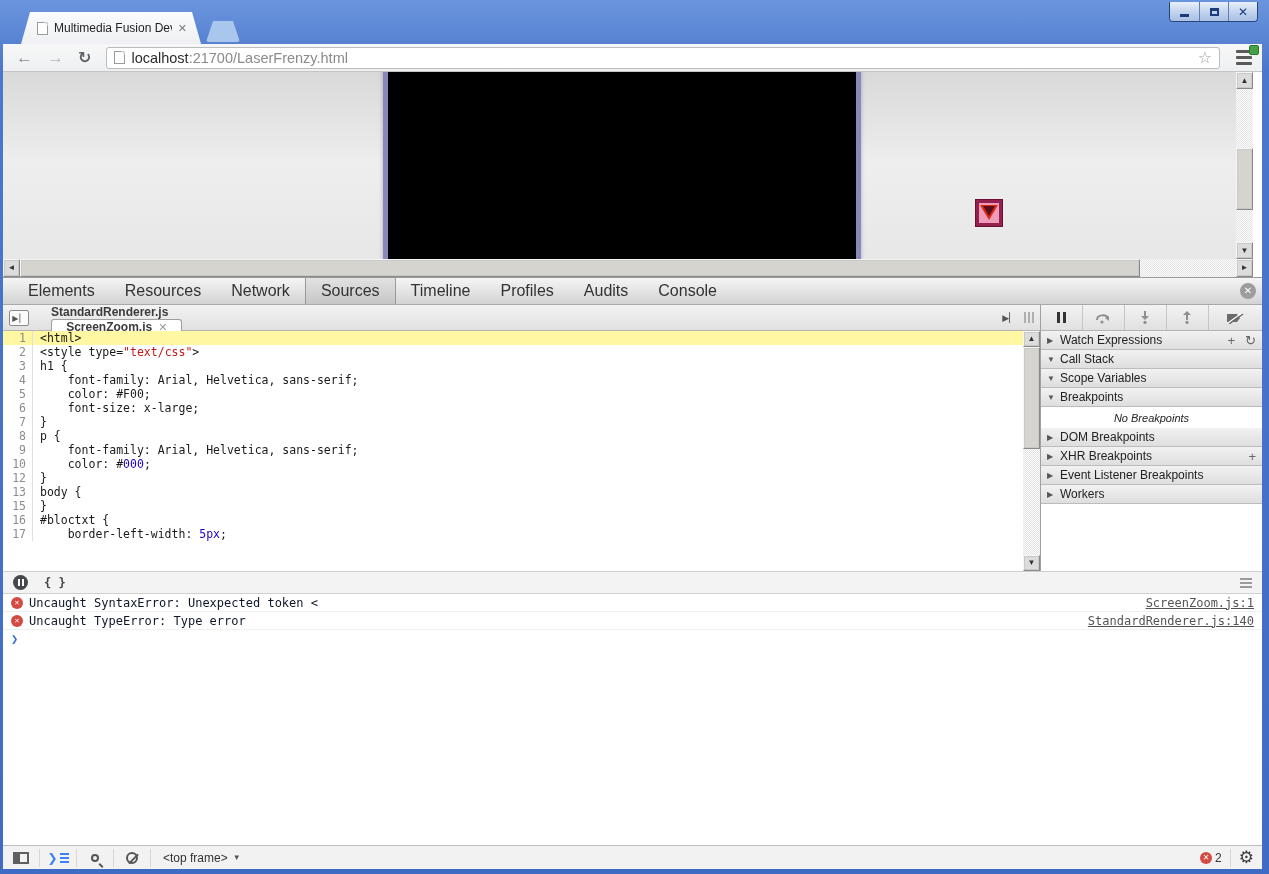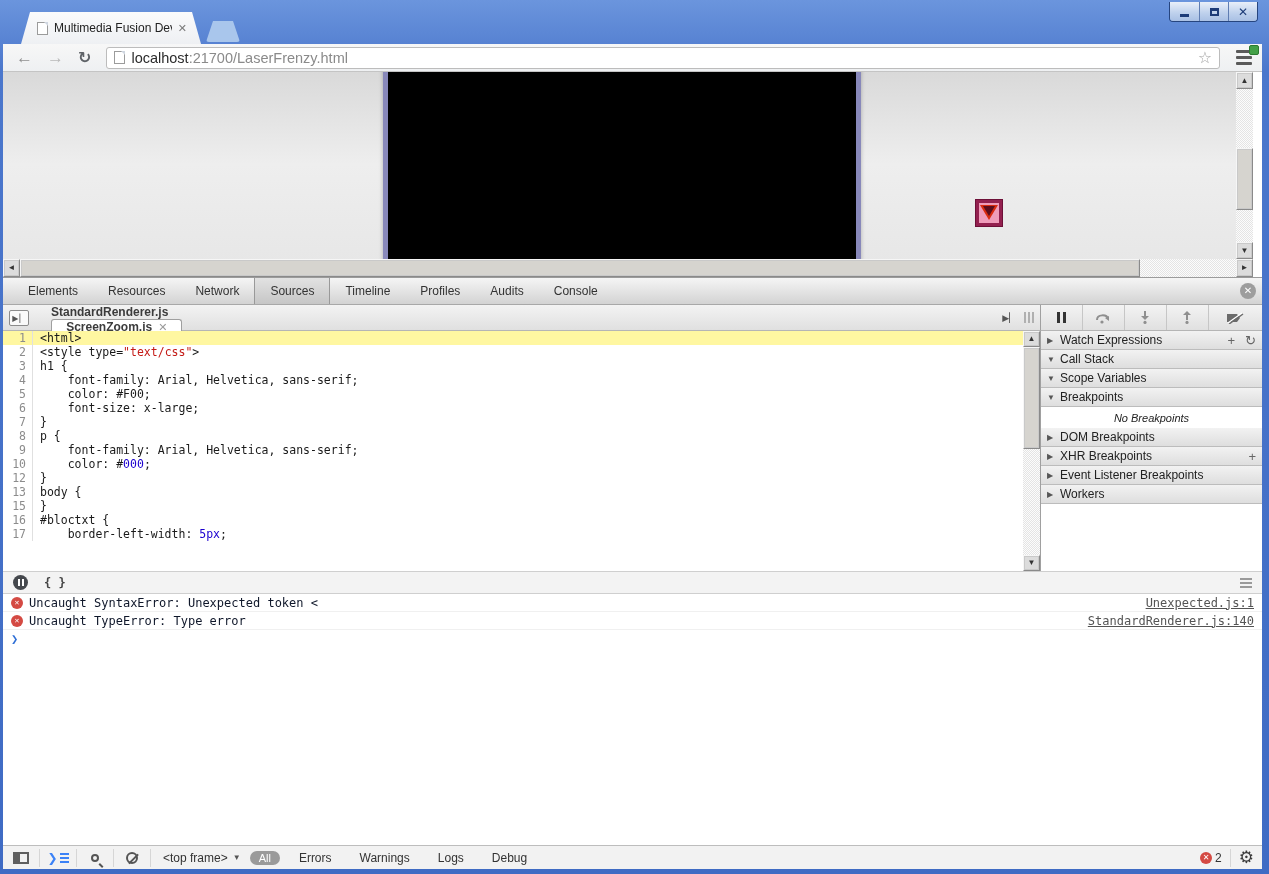--- a/index.html
+++ b/index.html
@@ -62,21 +62,21 @@
   .vscroll .thumb{position:absolute;top:76px;height:62px;left:0;right:0;}
   .hscroll{position:absolute;bottom:0;left:0;right:9px;height:18px;}
   .hscroll .left{position:absolute;left:0;top:0;bottom:0;width:17px;}
   .hscroll .right{position:absolute;right:0;top:0;bottom:0;width:17px;}
   .hscroll .track{position:absolute;left:17px;right:17px;top:0;bottom:0;}
   .hscroll .thumb{position:absolute;left:17px;width:1120px;top:0;bottom:0;}
   
   .devtools{position:absolute;top:277px;left:3px;right:7px;bottom:5px;background:#fff;border-top:1px solid #9b9b9b;}
   .dt-tabbar{position:absolute;top:0;left:0;right:0;height:27px;background:linear-gradient(#f5f5f5,#d3d3d3);
         border-bottom:1px solid #a8a8a8;display:flex;align-items:stretch;padding-left:10px;}
-  .dt-tab{font-size:12px;color:#333;display:flex;align-items:center;padding:0 15px;}
+  .dt-tab{font-size:16px;color:#333;display:flex;align-items:center;padding:0 15px;}
   .dt-tab.active{background:linear-gradient(#e2e2e2,#c6c6c6);border-left:1px solid #999;border-right:1px solid #999;}
   .dt-close{position:absolute;right:6px;top:5px;width:16px;height:16px;border-radius:50%;background:#9d9d9d;
         color:#fff;font-size:10px;font-weight:bold;display:flex;align-items:center;justify-content:center;line-height:1;}
   
   .filestrip{position:absolute;top:27px;left:0;width:1037px;height:26px;background:linear-gradient(#f3f3f3,#e0e0e0);
         border-bottom:1px solid #b5b5b5;display:flex;align-items:flex-end;}
   .nav-show{width:20px;height:16px;margin:0 8px 4px 6px;border:1px solid #8c8c8c;background:#fafafa;border-radius:2px;
         font-size:8px;color:#555;display:flex;align-items:center;justify-content:center;gap:1px;}
   .ftab{font-size:12px;color:#3c3c3c;font-weight:bold;padding:0 14px;height:100%;display:flex;align-items:center;}
   .ftab.active{background:#fff;border:1px solid #9f9f9f;border-bottom:none;border-radius:3px 3px 0 0;height:24px;}
@@ -365,21 +365,21 @@
           <i></i>
           <i></i>
           <i></i>
         </span>
     </div>
 
     <div class="console" id="consoleRows">
         <div class="crow">
           <span class="err-ic">✕</span>
           <span class="msg">Uncaught SyntaxError: Unexpected token &lt;</span>
-          <span class="lnk">Unexpected.js:1</span>
+          <span class="lnk">ScreenZoom.js:1</span>
         </div>
         <div class="crow">
           <span class="err-ic">✕</span>
           <span class="msg">Uncaught TypeError: Type error</span>
           <span class="lnk">StandardRenderer.js:140</span>
         </div>
         <div class="crow" style="border-bottom: none;">
           <span class="prompt">❯</span>
         </div>
       </div>
@@ -405,27 +405,20 @@
         </span>
       <span class="vsep"></span>
       <span class="sb-ic">
           <span class="ban"></span>
         </span>
       <span class="vsep"></span>
       <span class="frame-sel">
         <span>&lt;top frame&gt;</span>
         <span class="dd">▼</span>
       </span>
-      <span id="filters" style="display:flex;align-items:center;">
-          <span class="filter pill">All</span>
-          <span class="filter">Errors</span>
-          <span class="filter">Warnings</span>
-          <span class="filter">Logs</span>
-          <span class="filter">Debug</span>
-        </span>
       <span class="status-right">
         <span class="err-count">
           <span class="err-ic" style="margin-right:0;">✕</span>
           <span>2</span>
         </span>
         <span class="vsep"></span>
         <span class="gear">⚙</span>
       </span>
     </div>
   </div>

